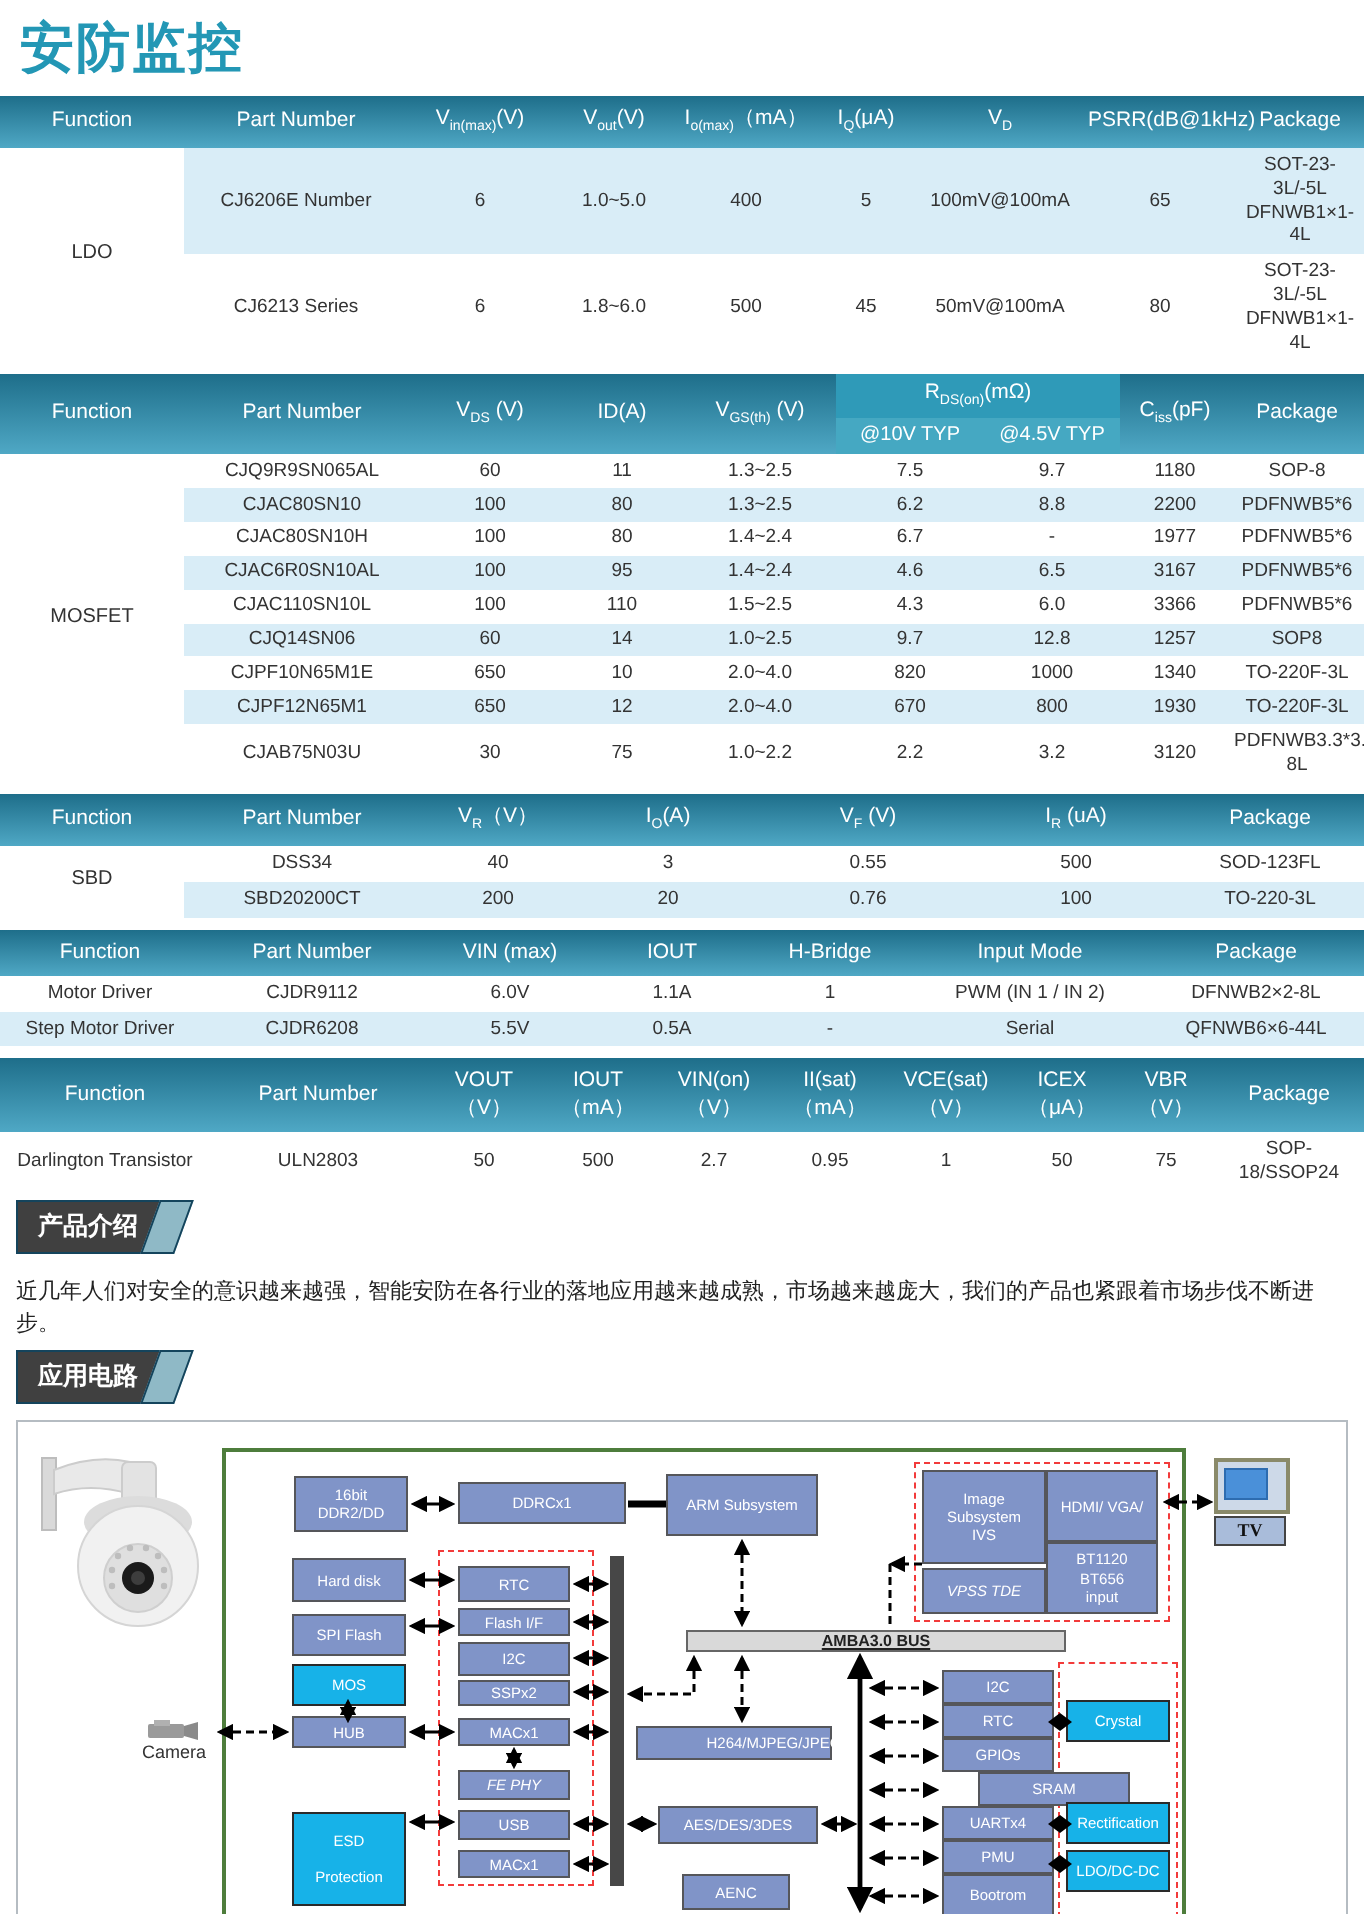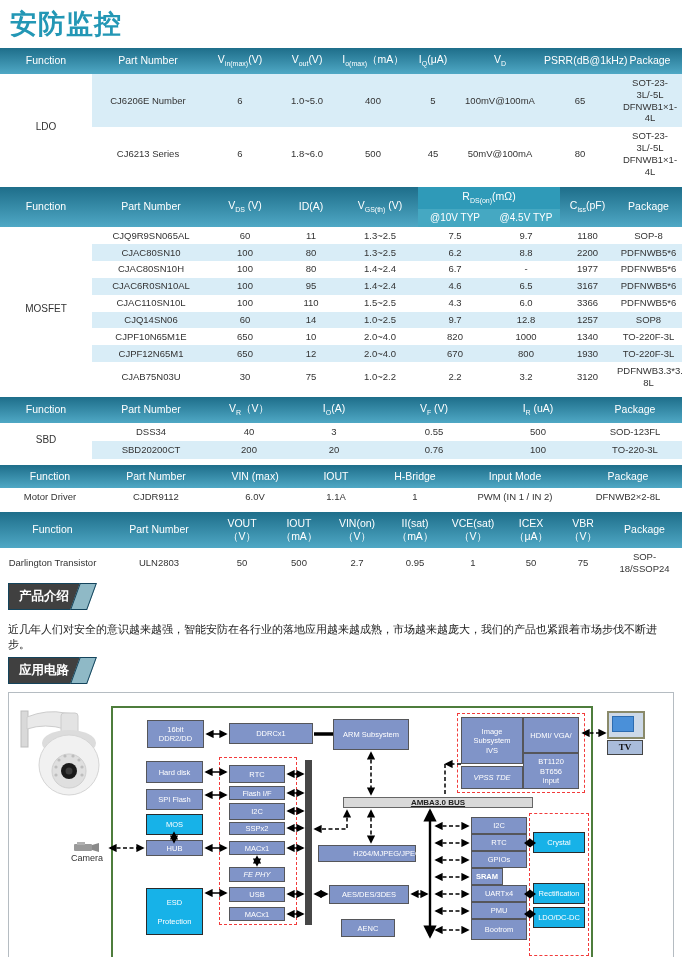--- a/index.html
+++ b/index.html
@@ -284,20 +284,29 @@
   <tbody>
       <tr>
         <td>Motor Driver</td>
         <td>CJDR9112</td>
         <td>6.0V</td>
         <td>1.1A</td>
         <td>1</td>
         <td>PWM (IN 1 / IN 2)</td>
         <td>DFNWB2×2-8L</td>
       </tr>
+      <tr>
+        <td>Step Motor Driver</td>
+        <td>CJDR6208</td>
+        <td>5.5V</td>
+        <td>0.5A</td>
+        <td>-</td>
+        <td>Serial</td>
+        <td>QFNWB6×6-44L</td>
+      </tr>
     </tbody>
 </table>
 
 
 <table>
   <colgroup>
       <col style="width:105px">
       <col style="width:108px">
       <col style="width:58px">
       <col style="width:56px">
@@ -420,21 +429,21 @@
 Subsystem
 IVS</div>
   <div class="blk" style="left:514px;top:24px;width:56px;height:36px;">HDMI/ VGA/</div>
   <div class="blk" style="left:514px;top:60px;width:56px;height:36px;">BT1120
 BT656
 input</div>
   <div class="blk" style="left:452px;top:73px;width:62px;height:23px;font-style:italic;">VPSS  TDE</div>
   <div class="blk" style="left:462px;top:124px;width:56px;height:17px;">I2C</div>
   <div class="blk" style="left:462px;top:141px;width:56px;height:17px;">RTC</div>
   <div class="blk" style="left:462px;top:158px;width:56px;height:17px;">GPIOs</div>
-  <div class="blk" style="left:462px;top:175px;width:32px;height:17px;font-weight:bold;">SRAM</div>
+  <div class="blk" style="left:480px;top:175px;width:76px;height:17px;">SRAM</div>
   <div class="blk" style="left:462px;top:192px;width:56px;height:17px;">UARTx4</div>
   <div class="blk" style="left:462px;top:209px;width:56px;height:17px;">PMU</div>
   <div class="blk" style="left:462px;top:226px;width:56px;height:21px;">Bootrom</div>
   <div class="blk cy" style="left:524px;top:139px;width:52px;height:21px;">Crystal</div>
   <div class="blk cy" style="left:524px;top:190px;width:52px;height:21px;">Rectification</div>
   <div class="blk cy" style="left:524px;top:214px;width:52px;height:21px;">LDO/DC-DC</div>
 
   <svg class="wires" width="664" height="280" viewBox="0 0 664 280">
     <defs>
       <marker id="ah" viewBox="0 0 10 10" refX="8" refY="5" markerWidth="5.5" markerHeight="5.5" orient="auto-start-reverse">

